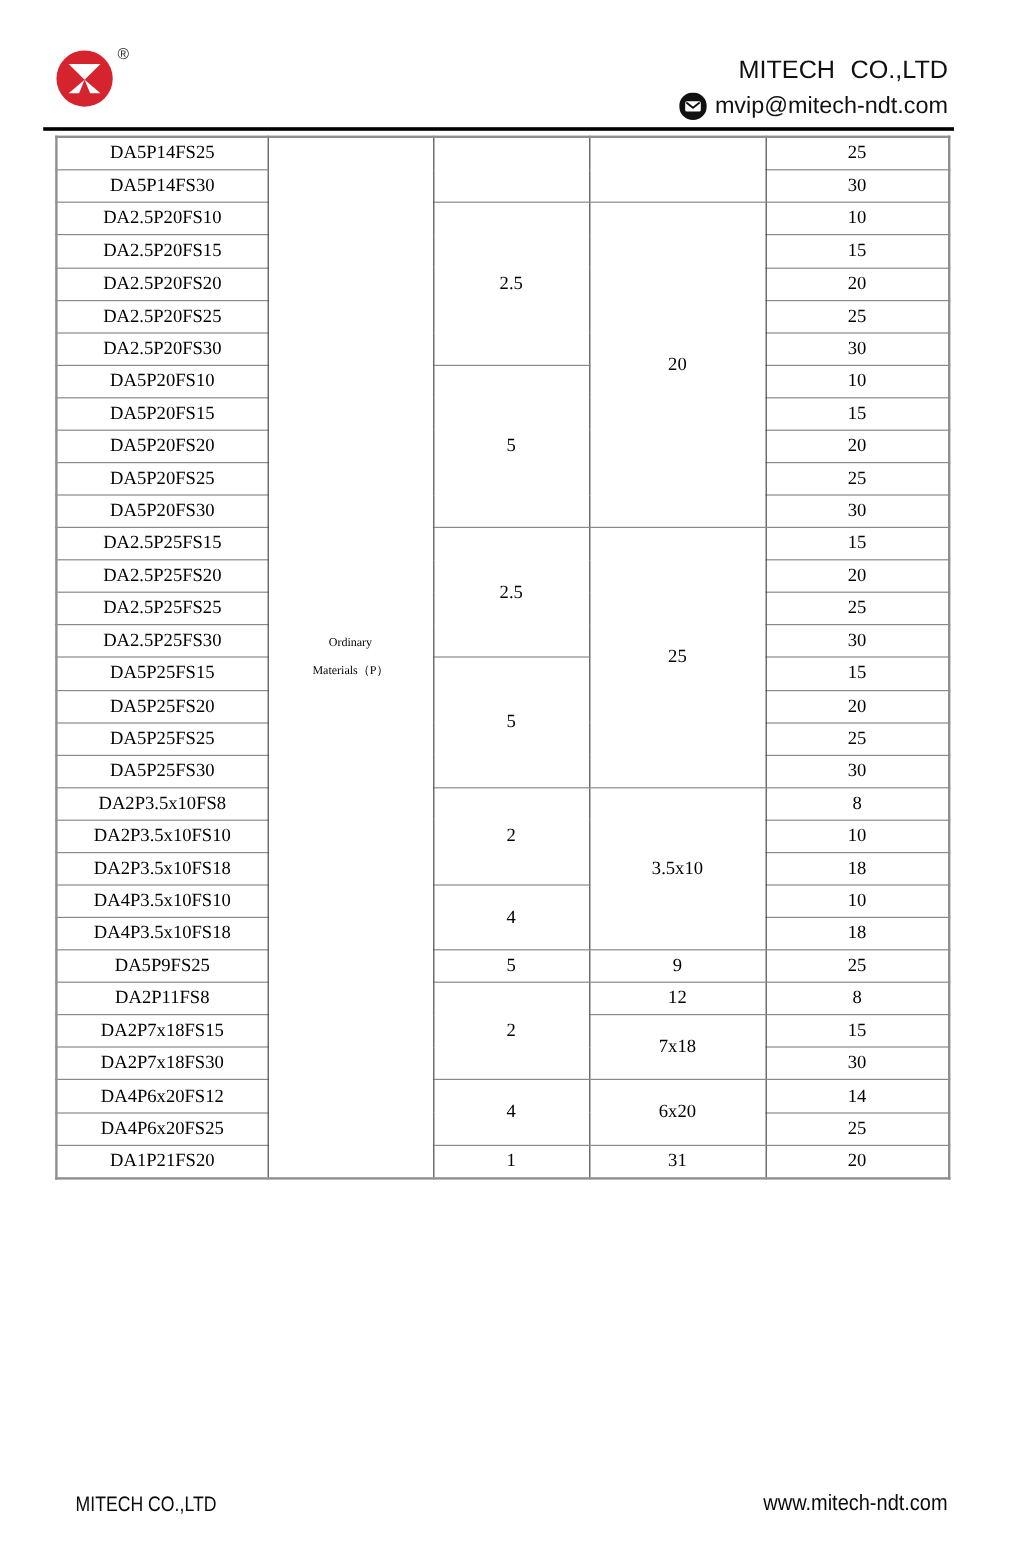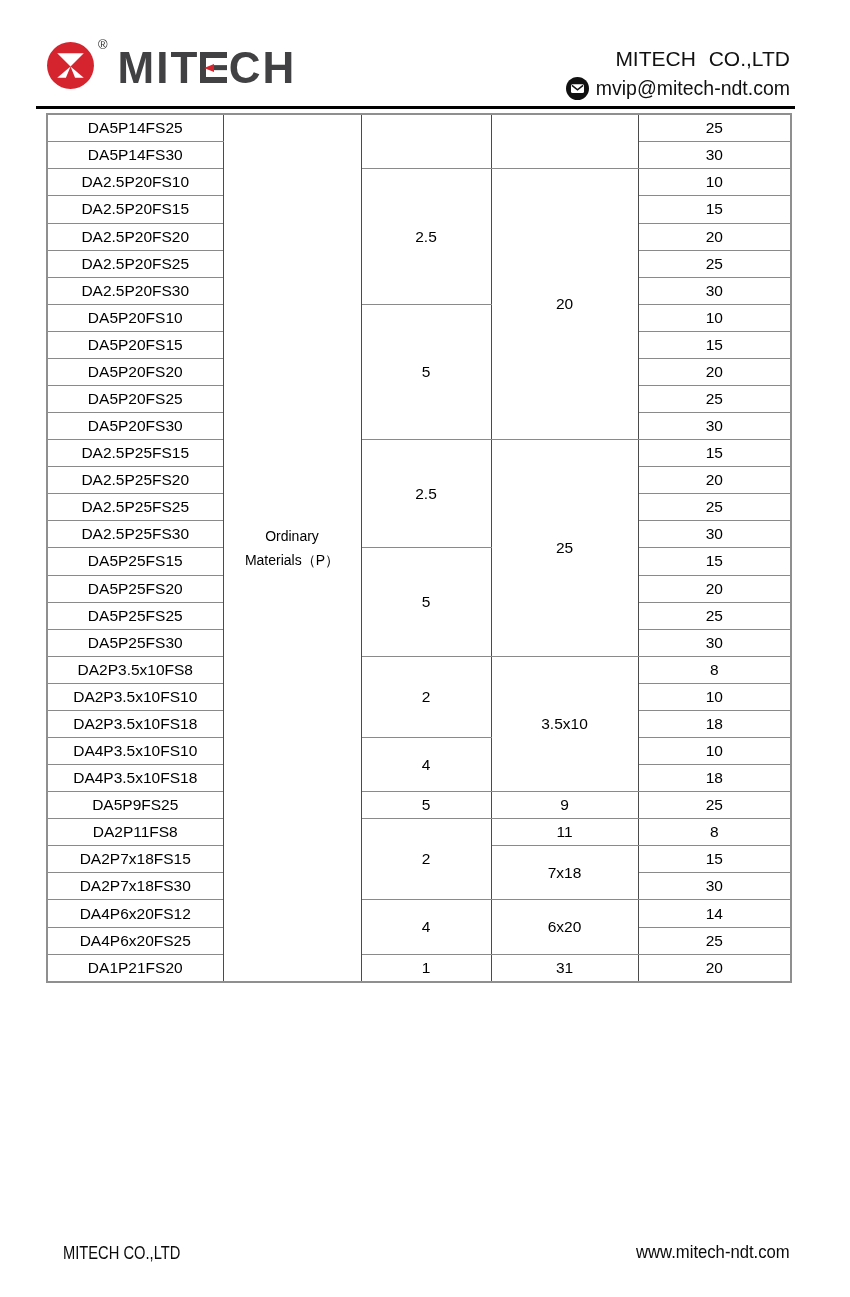--- a/index.html
+++ b/index.html
@@ -56,32 +56,33 @@
     position: absolute; left: 36px; top: 106px;
     width: 759px; height: 3px; background: #000;
   }
 
   
   table.probe {
     position: absolute; left: 46px; top: 113px;
     width: 744px; height: 870px;
     border-collapse: collapse; table-layout: fixed;
     border: 2px solid #8f8f8f;
+    font-family: Liberation Serif, serif;
   }
   table.probe td {
     border-top: 1px solid #8a8a8a;
     border-bottom: 1px solid #8a8a8a;
     border-left: 1px solid #4b4b4b;
     border-right: 1px solid #4b4b4b;
     text-align: center; vertical-align: middle;
     font-size: 15.5px; color: #000;
     padding: 0 2px; overflow: hidden; white-space: nowrap;
   }
   table.probe td.material-cell {
-    white-space: normal; line-height: 24px; font-size: 14px; margin-left: 48px;
+    white-space: normal; line-height: 24px; font-size: 10px; margin-left: 48px;
   }
 
   
   .footer-company {
     position: absolute; left: 63px; top: 1243px;
     font-size: 17.5px; color: #0a0a0a;
     transform: scaleX(.84); transform-origin: 0 0; white-space: nowrap;
   }
   .footer-site {
     position: absolute; right: 60px; top: 1241px;
@@ -93,21 +94,20 @@
 <body>
 
 <div class="logo">
   <svg class="logo-mark" viewBox="0 0 100 100" xmlns="http://www.w3.org/2000/svg">
     <circle cx="50" cy="50" r="46" fill="#d5242e"></circle>
     <polygon points="24,26 76,26 50,52" fill="#ffffff"></polygon>
     <polygon points="50,52 24,74 41,74" fill="#ffffff"></polygon>
     <polygon points="50,52 59,74 76,74" fill="#ffffff"></polygon>
   </svg>
   <span class="reg-mark">®</span>
-  <div class="wordmark"><span>MIT</span><span class="logo-e"><i class="bar-top"></i><i class="bar-bottom"></i><i class="bar-left"></i><i class="bar-mid"></i><span class="arrow"></span></span><span>CH</span></div>
 </div>
 
 <div class="header-company">MITECH CO.,LTD</div>
 
 <div class="header-email">
   <svg class="mail-icon" viewBox="0 0 24 24" xmlns="http://www.w3.org/2000/svg">
     <circle cx="12" cy="12" r="12" fill="#111"></circle>
     <rect x="5.2" y="7.6" width="13.6" height="9" rx="1.6" fill="#ffffff"></rect>
     <polyline points="6.2,8.8 12,13.4 17.8,8.8" fill="none" stroke="#111" stroke-width="1.6"></polyline>
   </svg>
@@ -239,21 +239,21 @@
       </tr>
       <tr>
         <td>DA5P9FS25</td>
         <td>5</td>
         <td>9</td>
         <td>25</td>
       </tr>
       <tr>
         <td>DA2P11FS8</td>
         <td rowspan="3">2</td>
-        <td>11</td>
+        <td>12</td>
         <td>8</td>
       </tr>
       <tr>
         <td>DA2P7x18FS15</td>
         <td rowspan="2">7x18</td>
         <td>15</td>
       </tr>
       <tr>
         <td>DA2P7x18FS30</td>
         <td>30</td>

